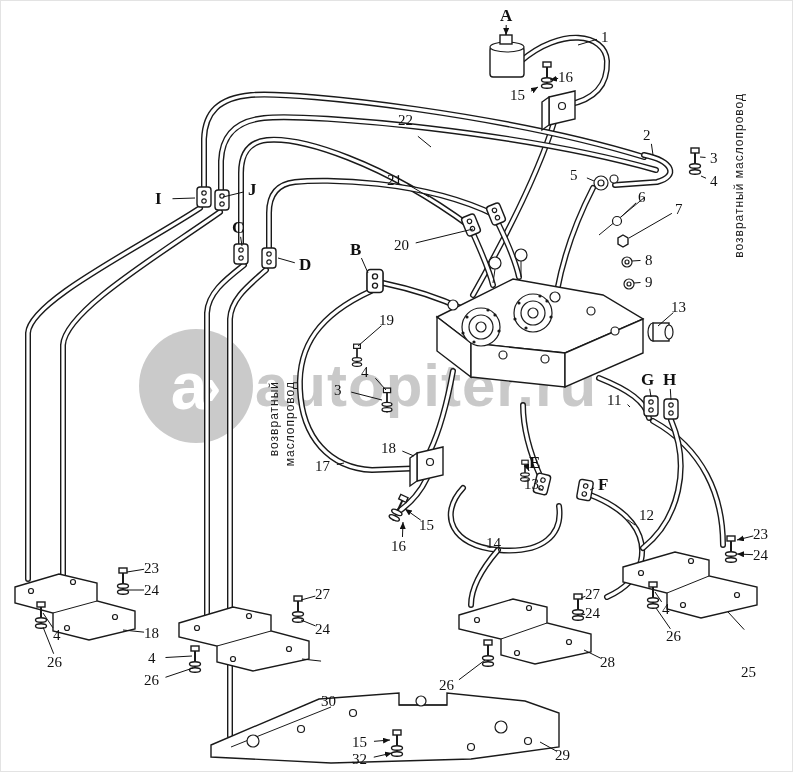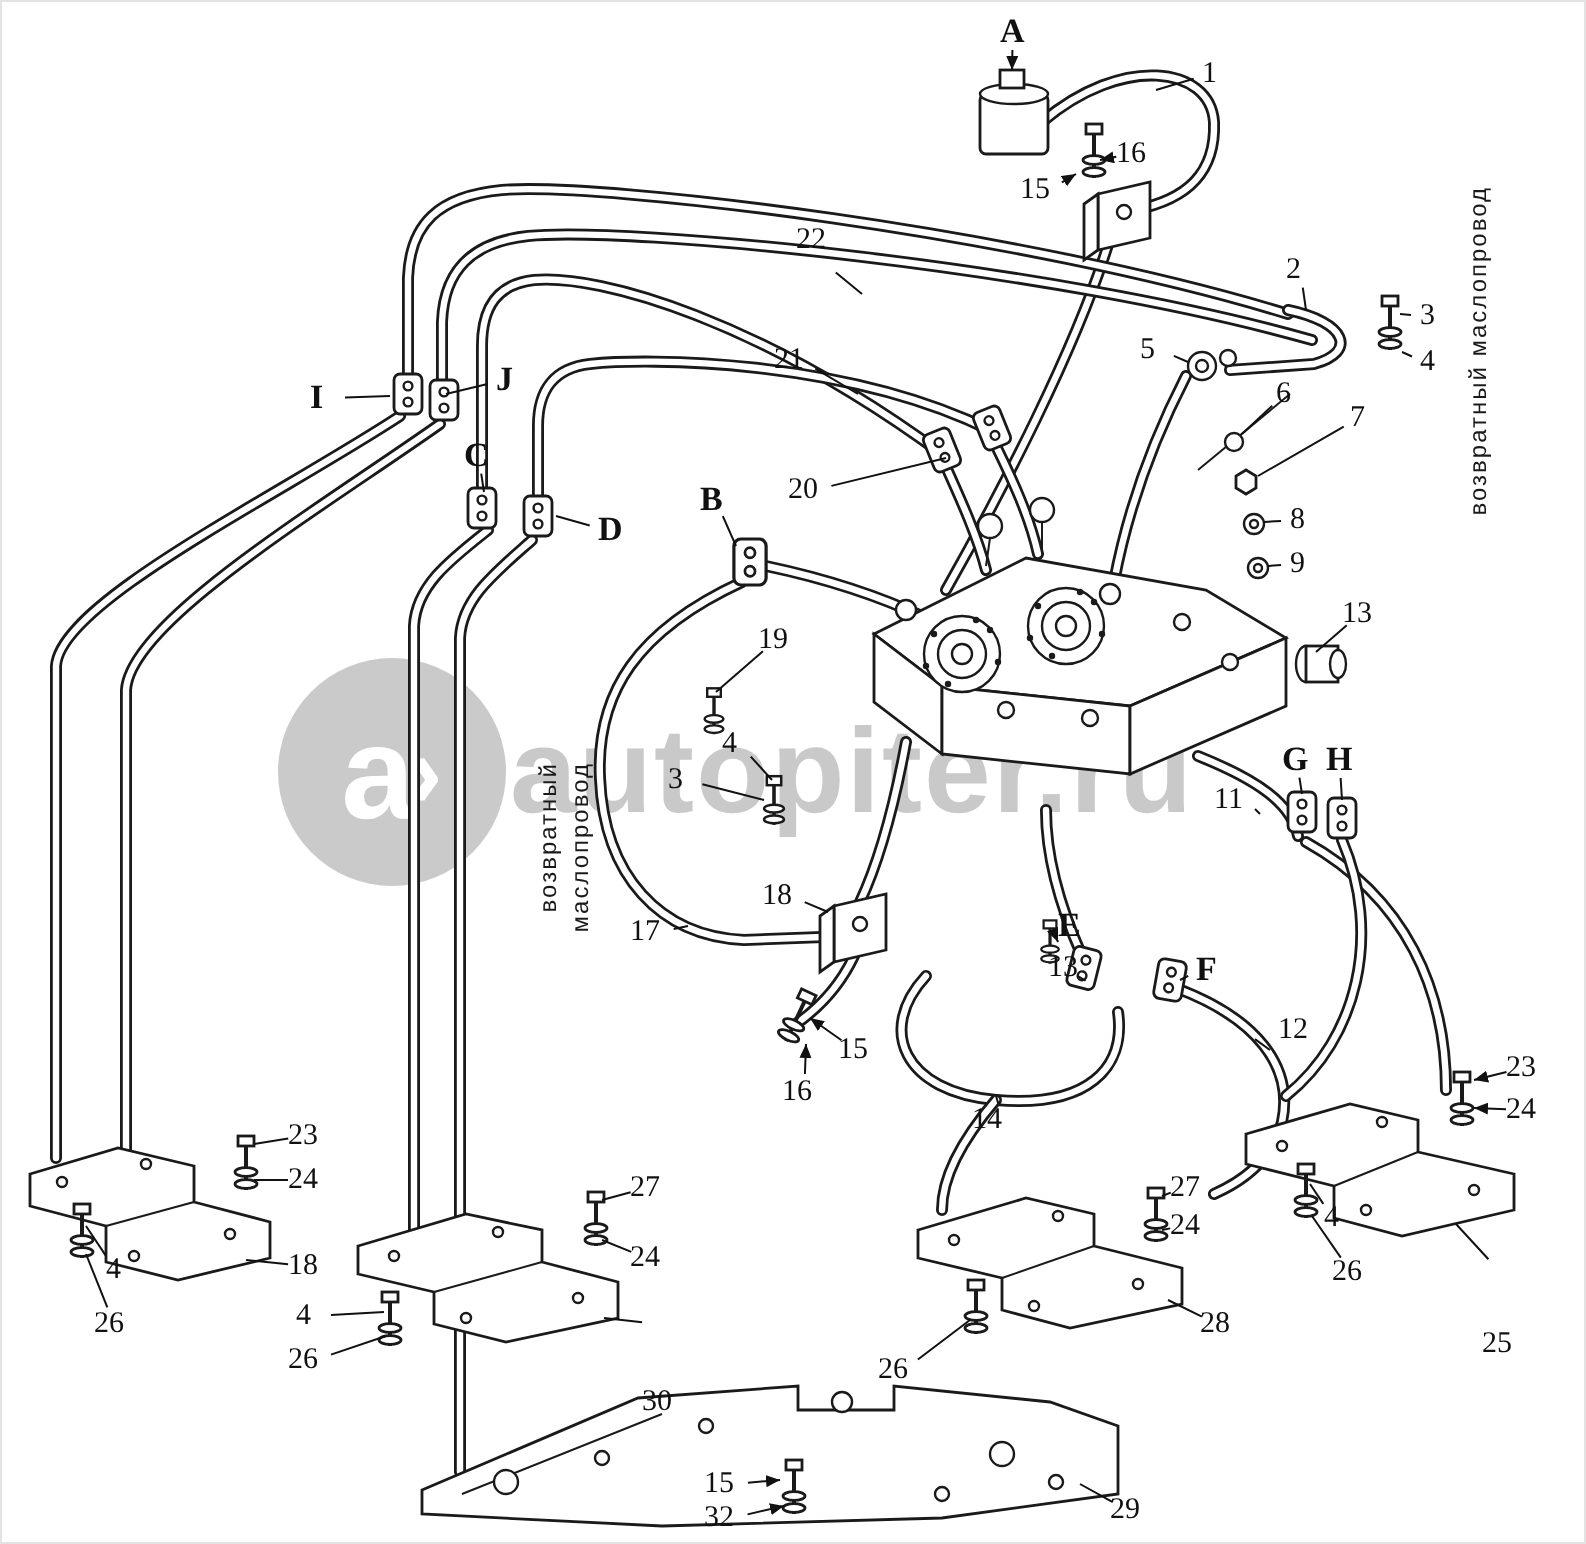--- a/index.html
+++ b/index.html
@@ -392,21 +392,21 @@
       <div class="part-label letter" style="left: 662px; top: 370px;">H</div>
       <div class="part-label" style="left: 606px; top: 390px;">11</div>
       <div class="part-label" style="left: 380px; top: 438px;">18</div>
       <div class="part-label" style="left: 314px; top: 456px;">17</div>
       <div class="part-label letter" style="left: 528px; top: 453px;">E</div>
       <div class="part-label" style="left: 523px; top: 474px; text-align: center;">13</div>
       <div class="part-label letter" style="left: 597px; top: 475px;">F</div>
       <div class="part-label" style="left: 606px; top: 505px; margin-left: 32px;">12</div>
       <div class="part-label" style="left: 418px; top: 515px;">15</div>
       <div class="part-label" style="left: 390px; top: 536px;">16</div>
-      <div class="part-label" style="left: 485px; top: 550px;">14</div>
+      <div class="part-label" style="left: 485px; top: 533px;">14</div>
       <div class="part-label" style="left: 752px; top: 524px;">23</div>
       <div class="part-label" style="left: 752px; top: 545px;">24</div>
       <div class="part-label" style="left: 143px; top: 558px;">23</div>
       <div class="part-label" style="left: 143px; top: 580px;">24</div>
       <div class="part-label" style="left: 314px; top: 584px;">27</div>
       <div class="part-label" style="left: 314px; top: 619px;">24</div>
       <div class="part-label" style="left: 584px; top: 584px;">27</div>
       <div class="part-label" style="left: 584px; top: 603px;">24</div>
       <div class="part-label" style="left: 661px; top: 599px;">4</div>
       <div class="part-label" style="left: 665px; top: 626px;">26</div>

